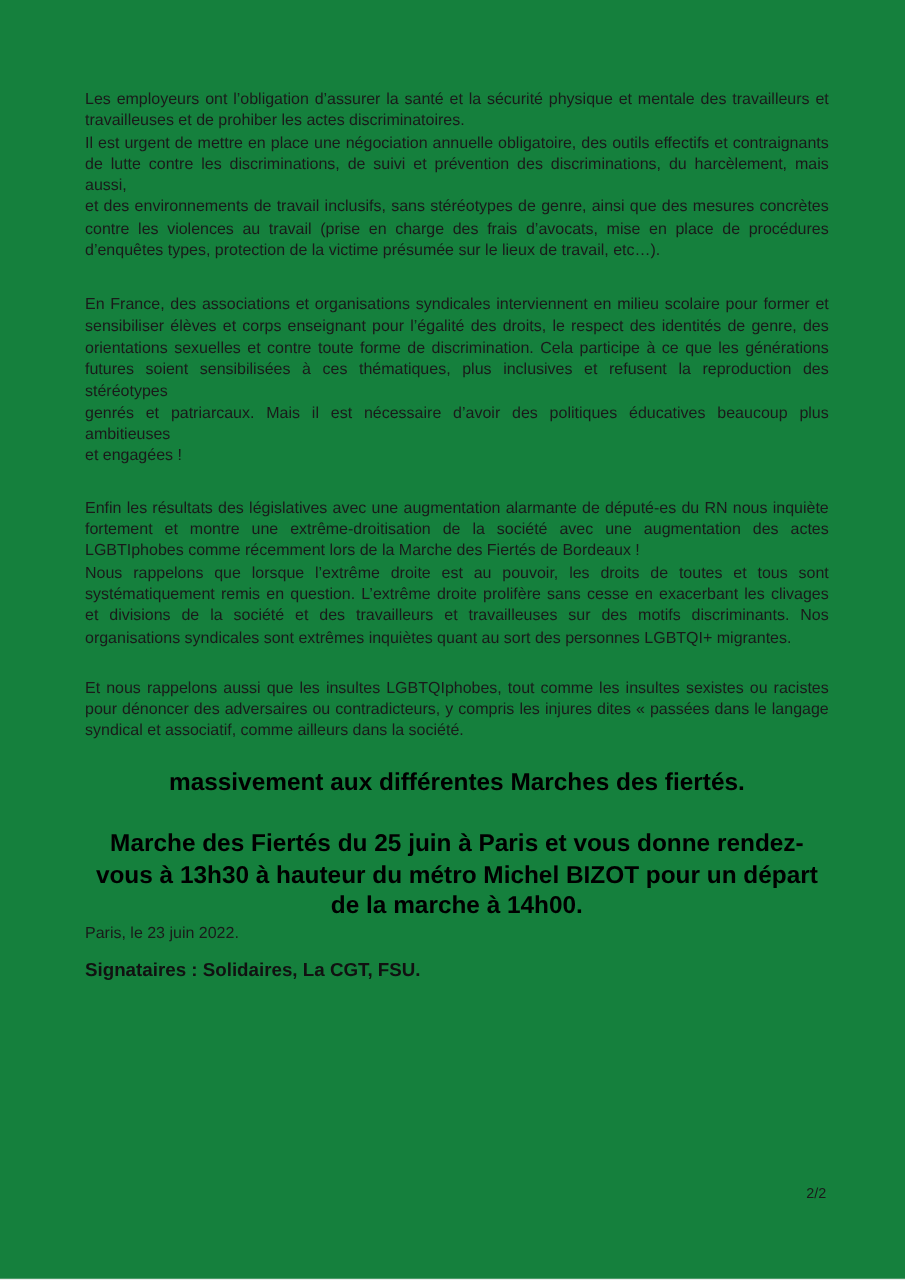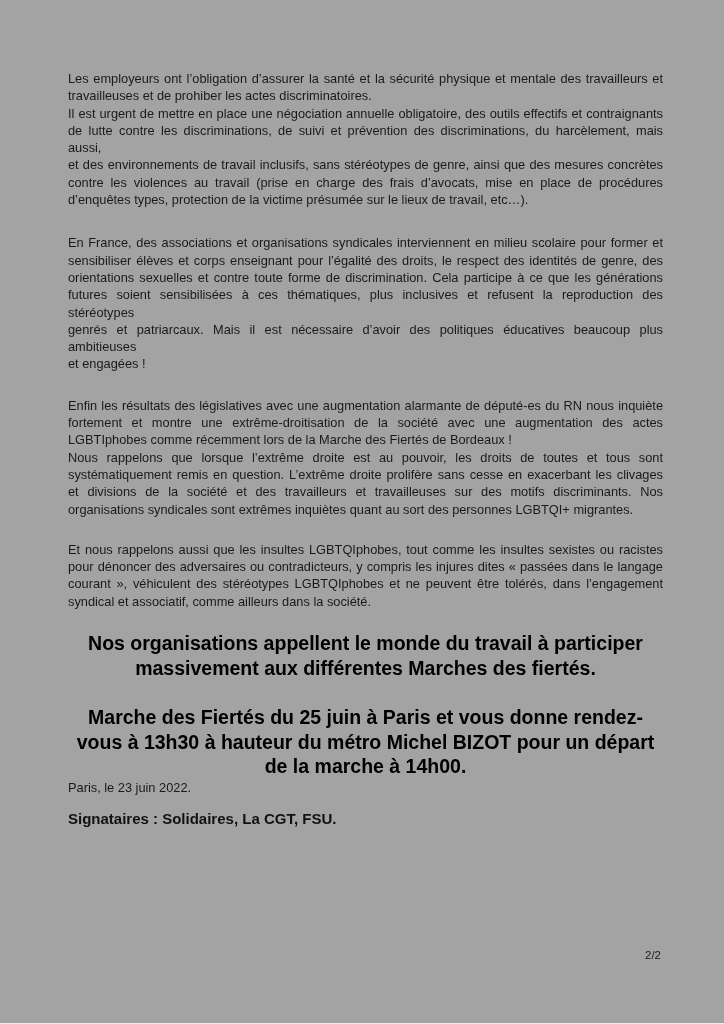--- a/index.html
+++ b/index.html
@@ -4,21 +4,21 @@
 <style>
   html, body {
     margin: 0;
     padding: 0;
     background: #ffffff;
   }
   .page {
     position: relative;
     width: 724px;
     height: 1024px;
-    background: #a3a3a3;
+    background: #15803d;
     overflow: hidden;
     font-family: "Liberation Sans", "DejaVu Sans", sans-serif;
     color: #1a1a1a;
     border-bottom: 1px solid #ececec;
     box-sizing: border-box;
   }
   .content {
     position: absolute;
     left: 68px;
     top: 70px;
@@ -111,26 +111,24 @@
     <div class="para">
         <div class="tline">Nous rappelons que lorsque l’extrême droite est au pouvoir, les droits de toutes et tous sont</div>
         <div class="tline">systématiquement remis en question. L’extrême droite prolifère sans cesse en exacerbant les clivages</div>
         <div class="tline">et divisions de la société et des travailleurs et travailleuses sur des motifs discriminants. Nos</div>
         <div class="tline last">organisations syndicales sont extrêmes inquiètes quant au sort des personnes LGBTQI+ migrantes.</div>
       </div>
 
     <div class="para gap-p6">
         <div class="tline">Et nous rappelons aussi que les insultes LGBTQIphobes, tout comme les insultes sexistes ou racistes</div>
         <div class="tline">pour dénoncer des adversaires ou contradicteurs, y compris les injures dites « passées dans le langage</div>
-        <div class="tline">courant », véhiculent des stéréotypes LGBTQIphobes et ne peuvent être tolérés, dans l’engagement</div>
         <div class="tline last">syndical et associatif, comme ailleurs dans la société.</div>
       </div>
 
     <div class="headline gap-h1">
-        <div class="tline">Nos organisations appellent le monde du travail à participer</div>
         <div class="tline last">massivement aux différentes Marches des fiertés.</div>
       </div>
 
     <div class="headline gap-h2">
         <div class="tline">Marche des Fiertés du 25 juin à Paris et vous donne rendez-</div>
         <div class="tline">vous à 13h30 à hauteur du métro Michel BIZOT pour un départ</div>
         <div class="tline last">de la marche à 14h00.</div>
       </div>
 
     <div class="dateline">Paris, le 23 juin 2022.</div>

